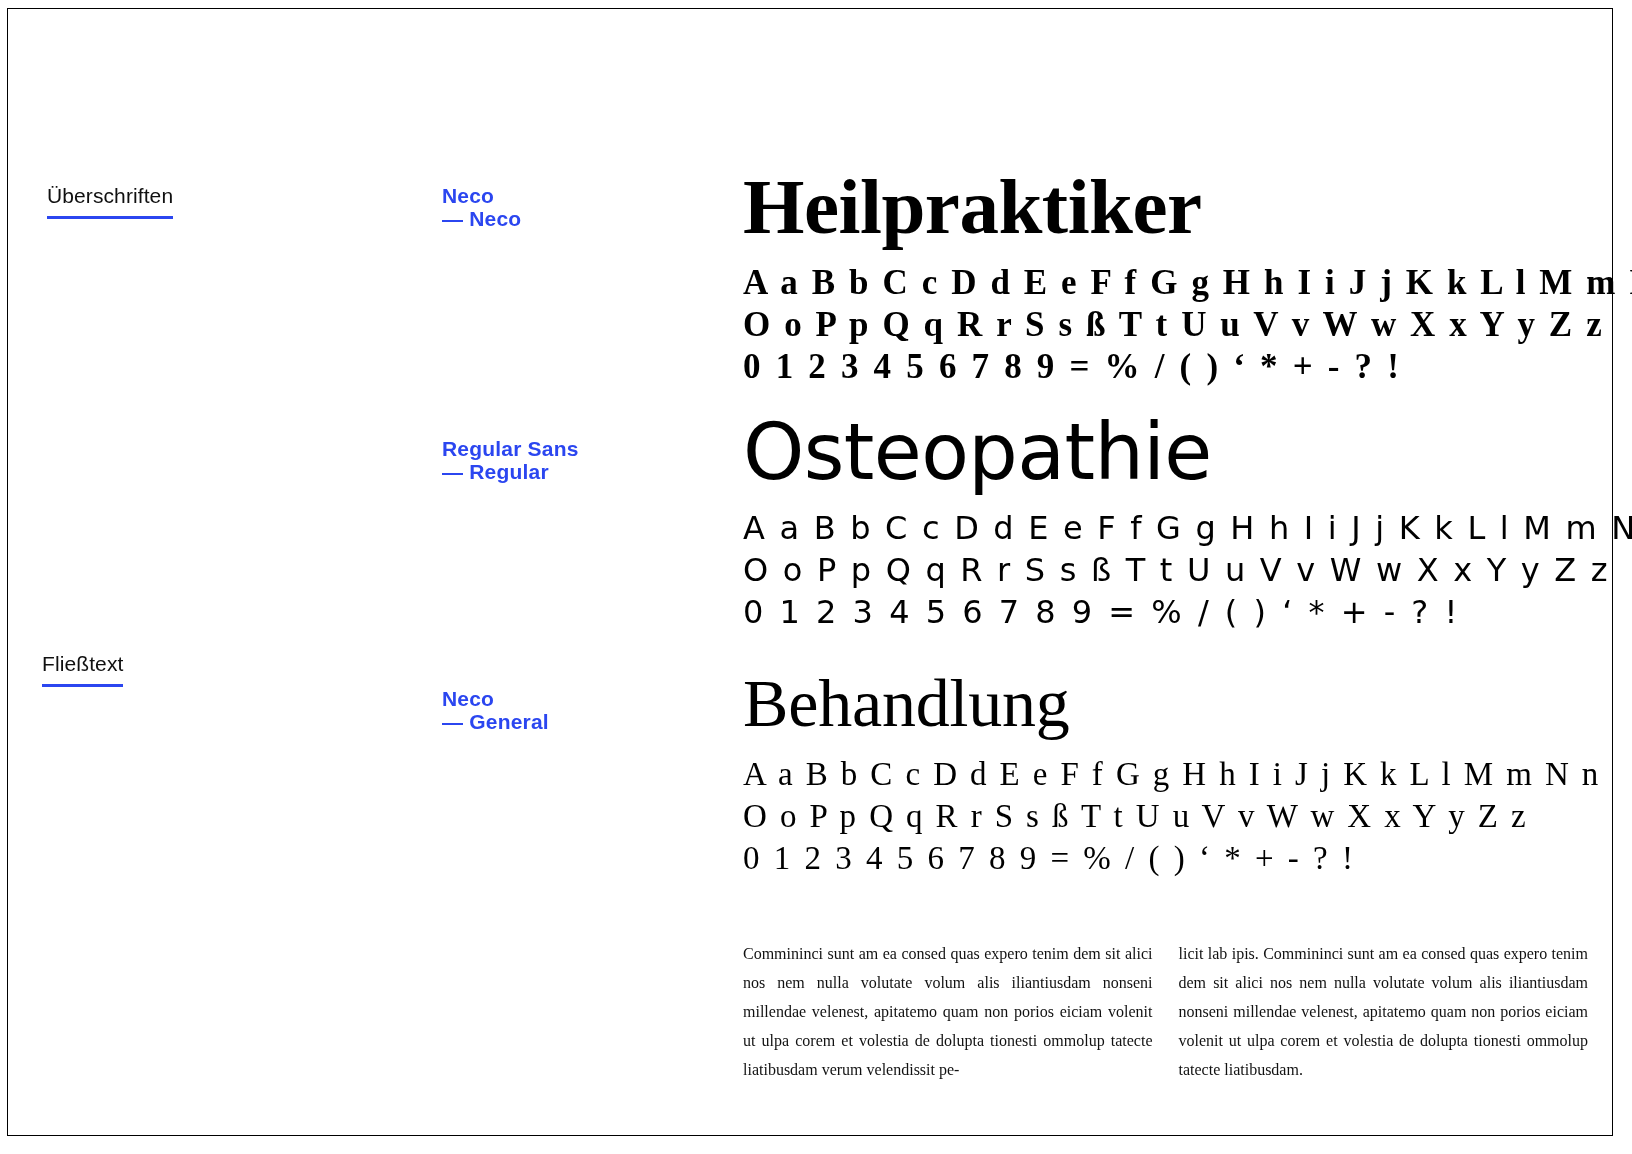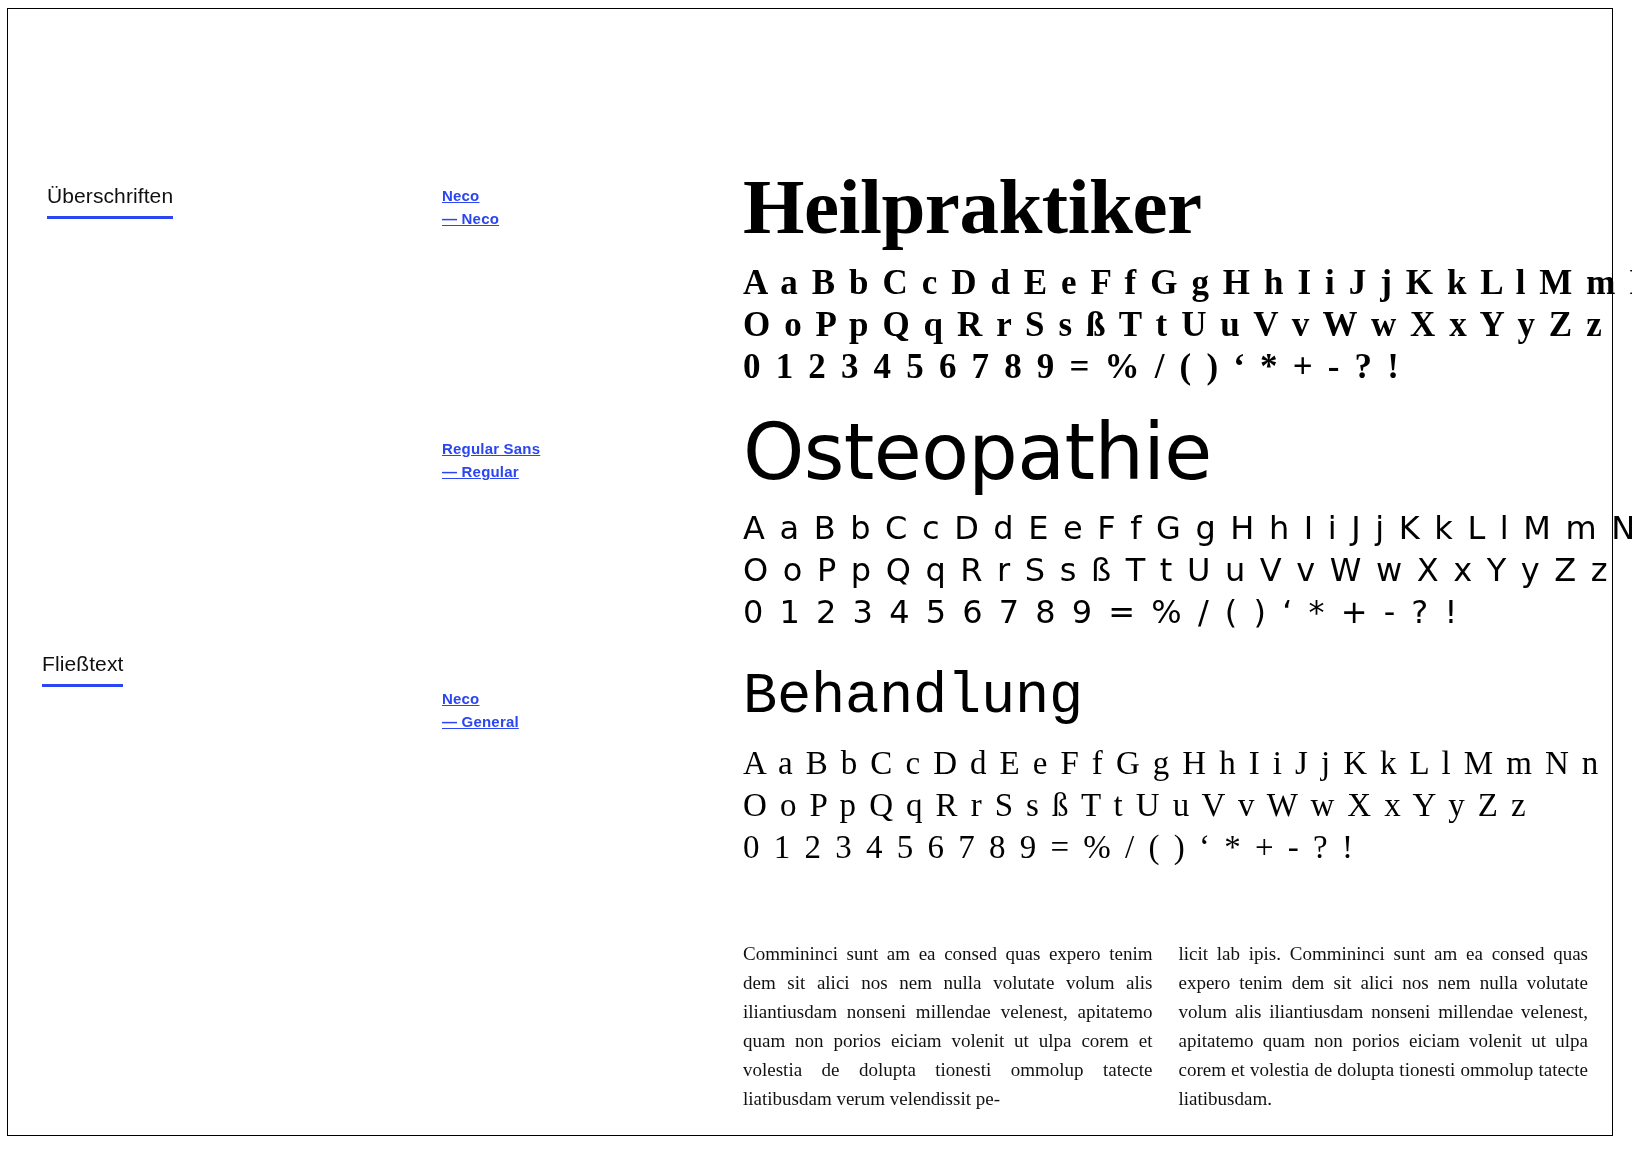--- a/index.html
+++ b/index.html
@@ -39,24 +39,23 @@
   }
   #label-ueberschriften { left: 18px; top: 175px; margin-left: 21px; }
   #label-fliesstext     { left: 34px; top: 643px; }
 
   
   .font-meta {
     position: absolute;
     color: #2b46f0;
     font-family: "Liberation Sans", sans-serif;
     font-weight: bold;
-    font-size: 15px;
+    font-size: 21px;
     line-height: 23px;
     letter-spacing: 0.2px;
-    text-decoration: underline;
   }
   .font-meta .name { display: block; }
   .font-meta .weight { display: block; }
 
   #meta-1 { left: 434px; top: 175px; }
   #meta-2 { left: 434px; top: 428px; }
   #meta-3 { left: 434px; top: 678px; }
 
   
   .specimen { position: absolute; left: 735px; }
@@ -105,23 +104,23 @@
     font-size: 32px;
     letter-spacing: 2.2px;
     line-height: 42px;
     margin-top: 16px;
   }
   #specimen-2 .glyphs.row2 { margin-top: 0; }
   #specimen-2 .glyphs.row3 { margin-top: 0; letter-spacing: 3px; }
 
   
   #specimen-3 .word {
-    font-family: Liberation Mono, monospace;
-    font-weight: 400;
-    font-size: 57px;
+    font-family: Liberation Serif, serif;
+    font-weight: 400;
+    font-size: 68px;
     letter-spacing: -0.2px;
   }
   #specimen-3 .glyphs {
     font-family: "Liberation Serif", serif;
     font-weight: 400;
     font-size: 33px;
     letter-spacing: 2.4px;
     line-height: 42px;
     margin-top: 16px;
   }
@@ -133,21 +132,21 @@
     position: absolute;
     left: 735px;
     top: 930px;
     width: 845px;
     display: flex;
     gap: 26px;
   }
   .body-col {
     width: 410px;
     font-family: "Liberation Serif", serif;
-    font-size: 19px;
+    font-size: 16px;
     line-height: 29px;
     text-align: justify;
     color: #111111;
     hyphens: none;
   }
 </style>
 </head>
 <body>
 
 <div class="page">

